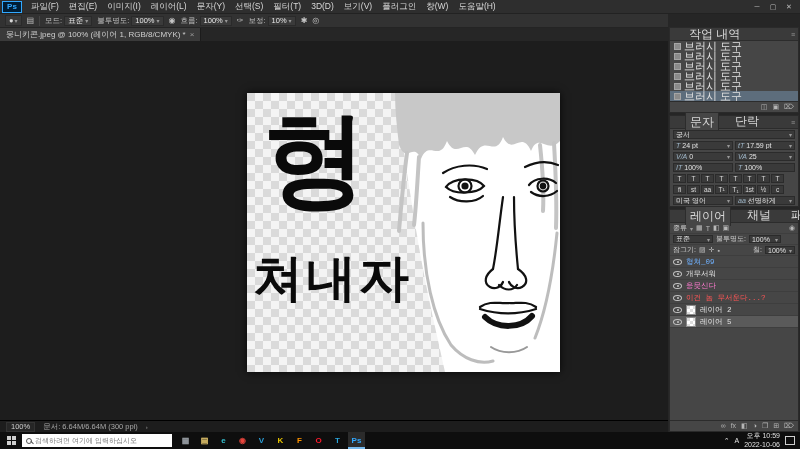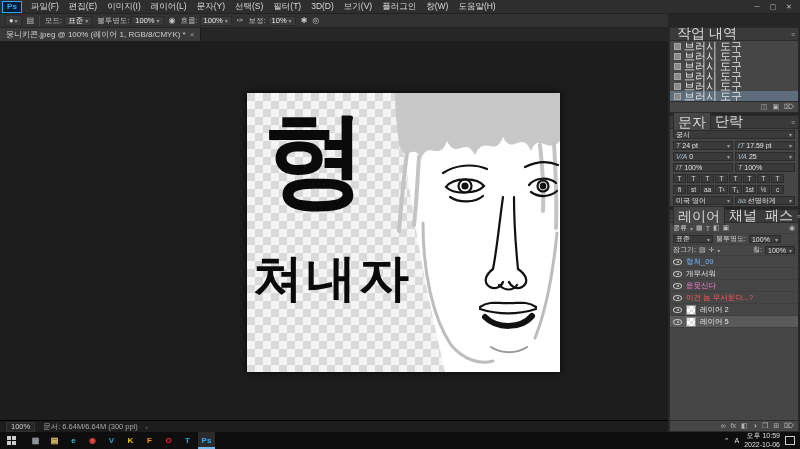--- a/index.html
+++ b/index.html
@@ -37,21 +37,21 @@
   .char-large { position:absolute; left:16px; top:14px; font-size:104px; line-height:1; font-weight:bold; color:#0a0a0a; font-family:"DejaVu Serif","Liberation Serif",serif; z-index:2; }
   .char-small { position:absolute; left:6px; top:160px; font-size:50px; line-height:1; font-weight:bold; letter-spacing:3px; color:#0a0a0a; font-family:"DejaVu Serif","Liberation Serif",serif; z-index:2; }
 
   .statusbar { height:12px; background:#1d1d1d; border-top:1px solid #000; display:flex; align-items:center; gap:8px; padding:0 6px; font-size:7.5px; color:#a8a8a8; }
   .zoom-field { background:#262626; border:1px solid #333; padding:0 4px; height:10px; display:flex; align-items:center; color:#cfcfcf; }
 
   
   .right-col { width:132px; background:#262626; display:flex; flex-direction:column; padding:13px 1px 0 1px; gap:2px; }
   .panel { background:#464646; border:1px solid #2a2a2a; display:flex; flex-direction:column; }
   .panel-header { height:13px; background:#3a3a3a; display:flex; align-items:center; padding:0 3px; border-bottom:1px solid #2c2c2c; flex-shrink:0; }
-  .panel-tab { font-size:14px; color:#d8d8d8; padding:1px 4px; white-space:nowrap; }
+  .panel-tab { font-size:12px; color:#d8d8d8; padding:1px 4px; white-space:nowrap;margin-left:12px; }
   .panel-tabs { display:flex; }
   .panel-tabs .panel-tab:first-child { background:#464646; border:1px solid #2c2c2c; border-bottom:none; }
   .collapse-icon { margin-left:auto; color:#999; font-size:7px; }
 
   
   .history-panel { height:86px; }
   .history-list { flex:1; overflow:hidden; }
   .history-row { display:flex; align-items:center; gap:3px; height:10px; padding:0 4px; font-size:11px; color:#e0e0e0; }
   .history-row:last-child { background:#5d6d7c; }
   .hicon { width:7px; height:7px; background:#8a8a8a; border:1px solid #a5a5a5; flex-shrink:0; }
@@ -80,21 +80,21 @@
   .lrow { display:flex; align-items:center; gap:3px; padding:0 3px; font-size:7px; color:#cfcfcf; height:11px; border-bottom:1px solid #3e3e3e; }
   .lrow .field { height:8px; }
   .mini-icon { color:#b8b8b8; font-size:7px; }
   .layer-list { flex:1; overflow:hidden; }
   .layer-row { display:flex; align-items:center; gap:4px; height:12px; padding:0 3px; border-bottom:1px solid #3e3e3e; font-size:7.5px; }
   .layer-row.selected { background:#5a5a5a; }
   .eye { width:9px; height:6px; border:1px solid #c5c5c5; border-radius:50%; position:relative; flex-shrink:0; }
   .eye::after { content:''; position:absolute; left:2.5px; right:2.5px; top:1px; bottom:1px; background:#c5c5c5; border-radius:50%; }
   .thumb { display:none; width:10px; height:10px; background:repeating-conic-gradient(#fff 0% 25%, #ddd 0% 50%) 0 0/6px 6px; border:1px solid #8a8a8a; flex-shrink:0; }
   .layer-row.has-thumb .thumb { display:block; }
-  .layer-name { white-space:nowrap; overflow:hidden; text-overflow:ellipsis; }
+  .layer-name { white-space:nowrap; overflow:hidden; text-overflow:ellipsis;font-family:Liberation Mono, monospace; }
 
   
   .taskbar { position:absolute; left:0; right:0; bottom:0; height:17px; background:#0e0e0e; display:flex; align-items:center; z-index:6; }
   .start { width:22px; height:17px; display:flex; align-items:center; justify-content:center; }
   .win-glyph { display:grid; grid-template-columns:1fr 1fr; grid-template-rows:1fr 1fr; gap:1px; width:9px; height:9px; }
   .win-glyph i { background:#cfcfcf; }
   .searchbox { width:150px; height:13px; background:#fff; display:flex; align-items:center; gap:3px; padding:0 4px; }
   .searchbox input { border:none; outline:none; flex:1; font-size:7px; color:#444; background:transparent; font-family:"Liberation Sans",sans-serif; }
   .mag { width:6px; height:6px; border:1.2px solid #555; border-radius:50%; position:relative; flex-shrink:0; }
   .mag::after { content:''; position:absolute; width:4px; height:1.2px; background:#555; transform:rotate(45deg); right:-3px; bottom:-1px; }
@@ -457,20 +457,24 @@
 
   <div class="taskbar">
     <div class="start">
       <span class="win-glyph">
           <i></i>
           <i></i>
           <i></i>
           <i></i>
         </span>
     </div>
+    <div class="searchbox">
+      <span class="mag"></span>
+      <input placeholder="검색하려면 여기에 입력하십시오" style="">
+    </div>
     <div class="tb-icons">
 
     <span class="tb-icon" style="color: rgb(154, 160, 166);">▦</span>
         <span class="tb-icon" style="color: rgb(248, 215, 117);">▤</span>
         <span class="tb-icon" style="color: rgb(53, 193, 208);">e</span>
         <span class="tb-icon" style="color: rgb(232, 69, 60);">◉</span>
         <span class="tb-icon" style="color: rgb(44, 159, 216);">V</span>
         <span class="tb-icon" style="color: rgb(230, 195, 0);">K</span>
         <span class="tb-icon" style="color: rgb(255, 148, 0);">F</span>
         <span class="tb-icon" style="color: rgb(255, 27, 45);">O</span>

